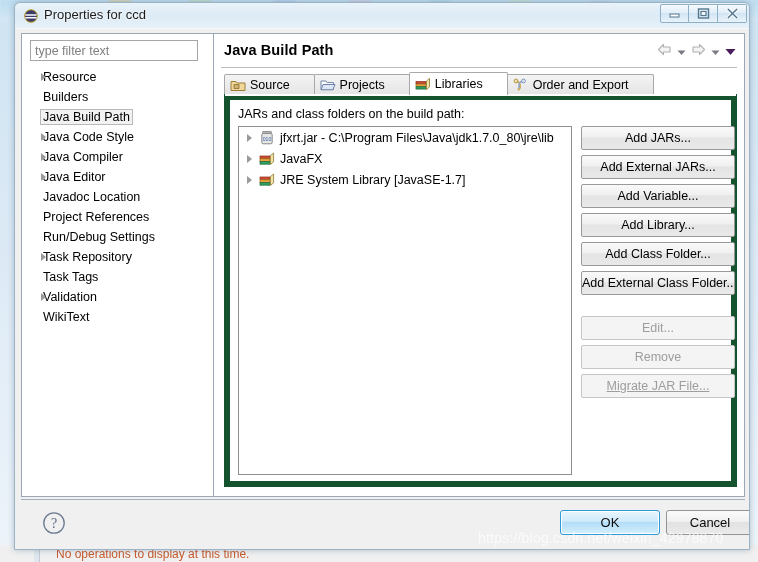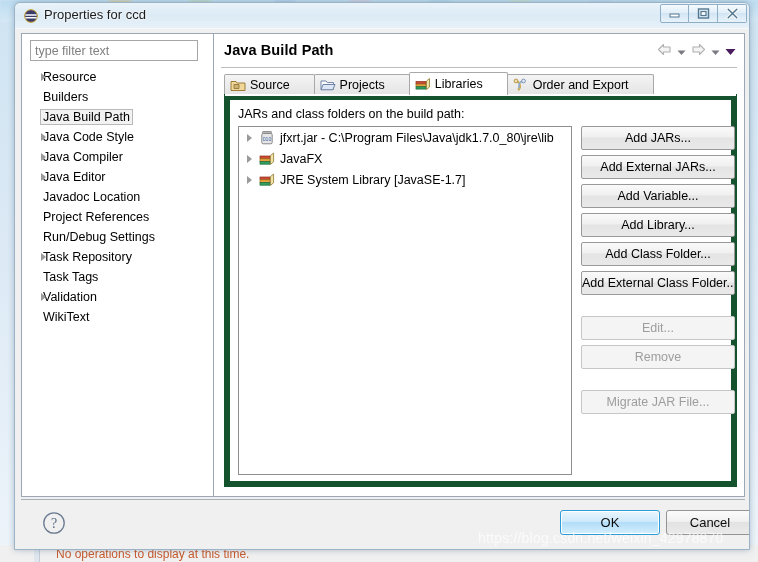--- a/index.html
+++ b/index.html
@@ -264,21 +264,21 @@
     padding: 0;
     white-space: nowrap;
     overflow: hidden;
   }
   .sbtn.disabled {
     color: #9d9d9d;
     background: #f4f4f4;
     border: 1px solid #c6c6c6;
   }
   .sbtn.gap-top { margin-top: 16px; }
-  .sbtn.gap-top2 { margin-top: 16px; }
+  .sbtn.gap-top2 { margin-top: 0; text-decoration: underline; }
   #blue-dot {
     position: absolute;
     left: 481px; top: 340px;
     width: 2px; height: 2px;
     background: #2a35b8;
   }
 
   
   #footer {
     position: absolute;

